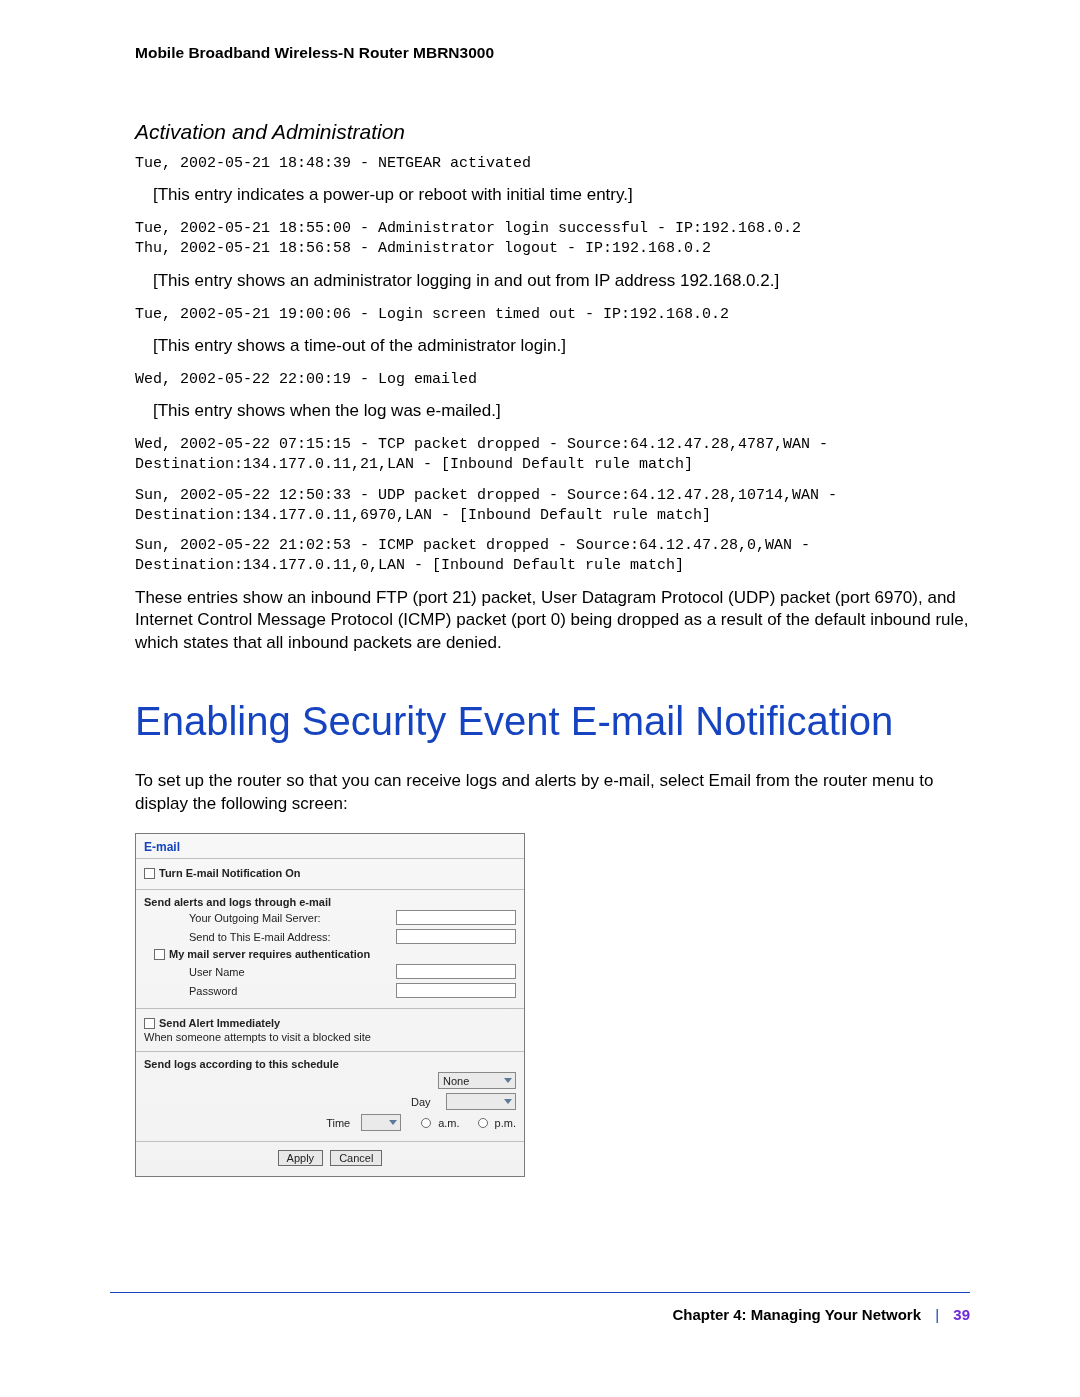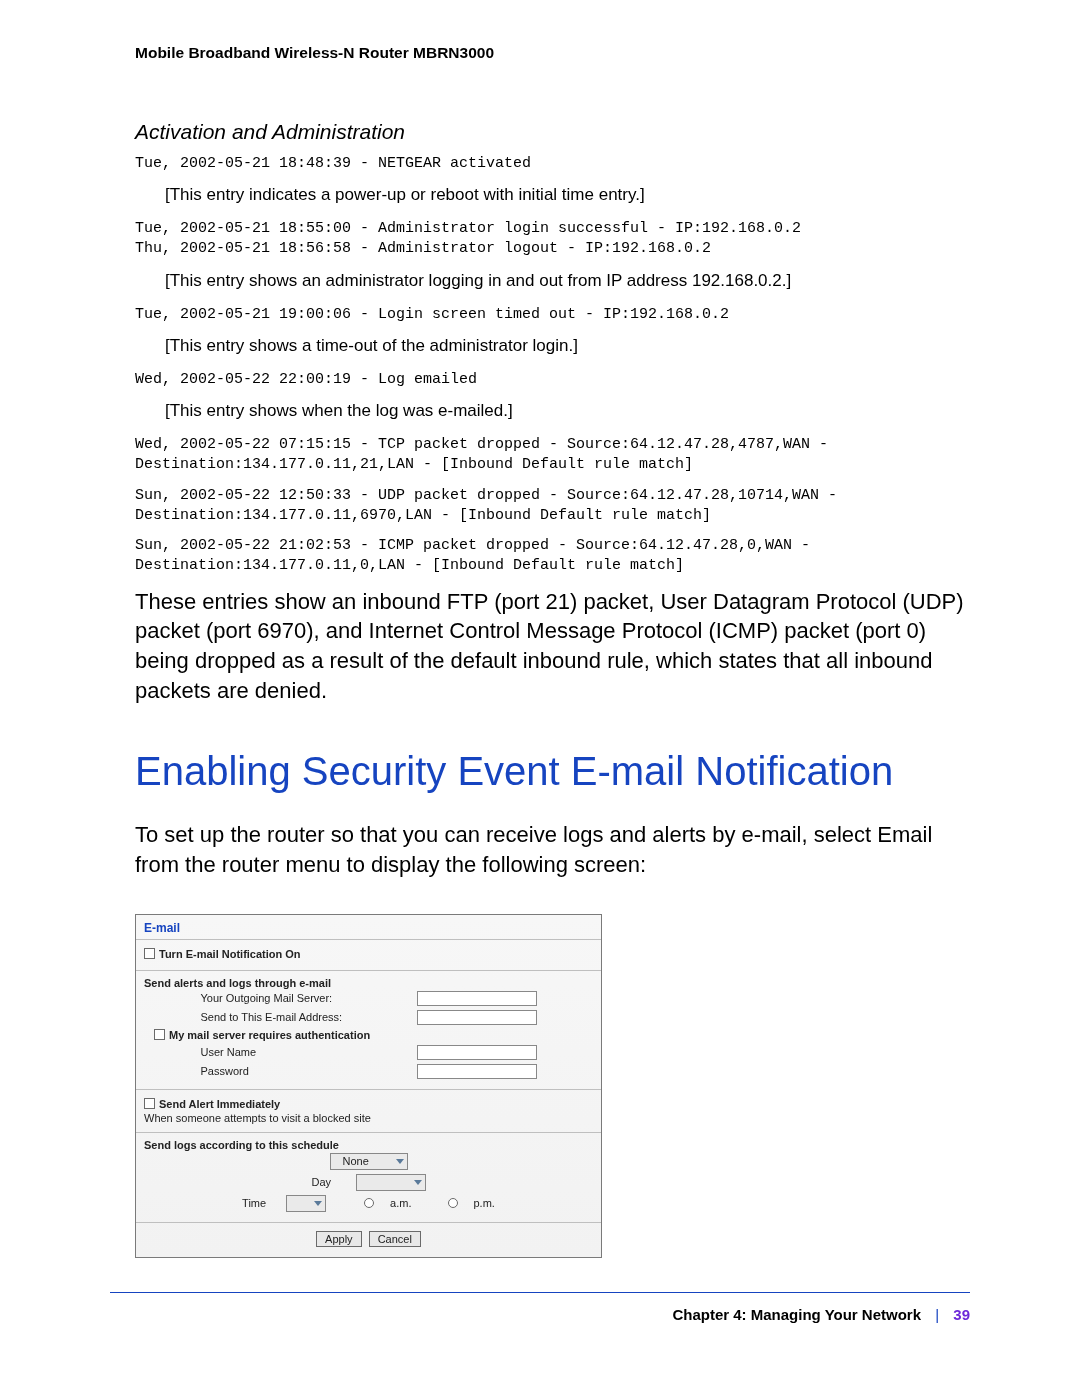--- a/index.html
+++ b/index.html
@@ -28,69 +28,69 @@
   }
   .mono {
     font-family: "Courier New", Courier, monospace;
     font-size: 15px;
     line-height: 1.35;
     white-space: pre-wrap;
     margin: 4px 0 10px 0;
   }
   .comment {
     font-size: 17px;
-    margin: 2px 0 12px 30px;
+    margin: 2px 0 12px 18px;
     line-height: 1.35;
   }
   .body-text {
-    font-size: 22px;
+    font-size: 17px;
     line-height: 1.35;
     margin: 8px 0 0 0;
   }
   .h1 {
     color: #1644c0;
     font-family: "Trebuchet MS", "Segoe UI", Arial, sans-serif;
     font-size: 40px;
     margin: 44px 0 26px 0;
     font-weight: 500;
   }
   
   .ui-box {
-    width: 467px;
-    margin-top: 34px;
+    width: 390px;
+    margin-top: 17px;
     border: 1px solid #7a7a7a;
     background: linear-gradient(#f7f7f7,#f2f2f2);
     font-size: 11px;
     color: #222;
   }
   .ui-title {
     color: #1644c0;
     font-weight: bold;
     padding: 6px 8px 4px 8px;
     font-size: 12px;
   }
   .ui-sep { border-top: 1px solid #bfbfbf; }
   .ui-sec { padding: 6px 8px 8px 8px; }
   .ui-cb-row { display: flex; align-items: center; gap: 4px; padding: 2px 0; text-align: right; }
   .ui-cb {
     width: 11px; height: 11px; border: 1px solid #6a6a6a; background:#fff;
     display:inline-block;
   }
   .ui-bold { font-weight: bold; }
   .ui-field-row {
-    display: flex; align-items: center; justify-content: center;
-    padding: 2px 0; gap: 16px;
+    display: flex; align-items: center; justify-content: flex-end;
+    padding: 2px 0; gap: 7px;
   }
   .ui-field-row .lbl { width: 200px; }
   .ui-input {
     flex: 0 0 120px; height: 15px; border: 1px solid #888; background:#fff;
   }
   .ui-select {
     height: 17px; border: 1px solid #888; background:#eaeaea;
-    display:inline-flex; align-items:center; padding:0 12px; font-size:11px;
+    display:inline-flex; align-items:center; padding:0 4px; font-size:11px;
     position:relative; min-width:60px;
   }
   .ui-select::after {
     content:""; position:absolute; right:3px; top:5px;
     border-left:4px solid transparent; border-right:4px solid transparent;
     border-top:5px solid #5a7a9a;
   }
   .ui-radio {
     width:10px; height:10px; border:1px solid #6a6a6a; border-radius:50%;
     display:inline-block; background:#fff;

